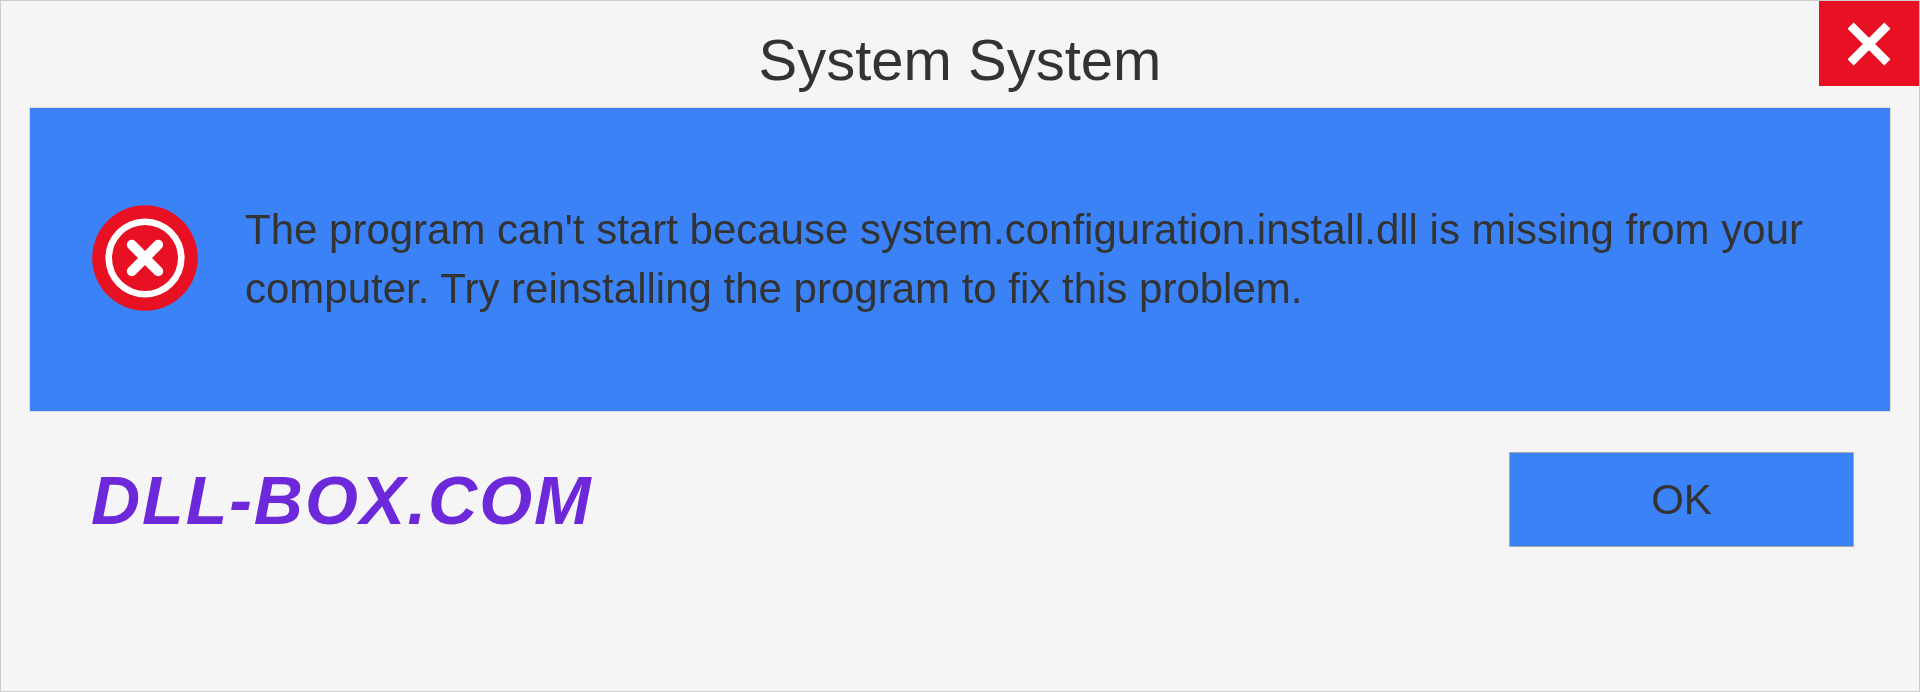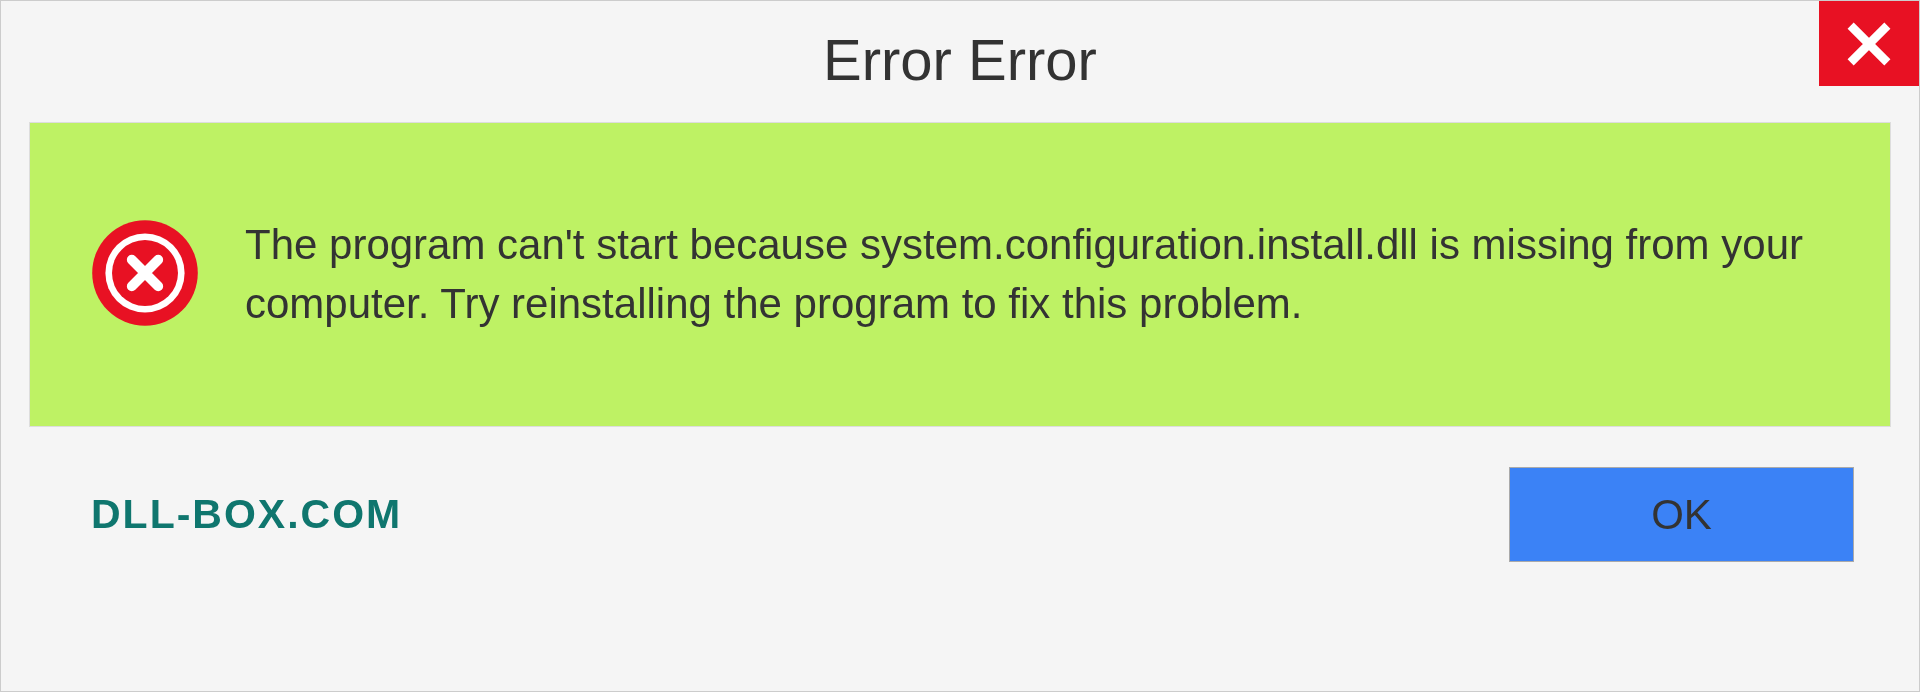--- a/index.html
+++ b/index.html
@@ -46,23 +46,23 @@
       display: flex;
       align-items: center;
       justify-content: center;
       cursor: pointer;
     }
     .close-btn svg {
       width: 46px;
       height: 46px;
     }
     .body-panel {
-      background: #bef264;
+      background: #3b82f6;
       border: 1px solid #ddd;
-      margin: 21px 28px 0 28px;
+      margin: 6px 28px 0 28px;
       padding: 70px 60px 70px 60px;
       display: flex;
       align-items: center;
       gap: 45px;
       height: 305px;
     }
     .error-icon {
       flex-shrink: 0;
     }
     .error-icon svg {
@@ -74,43 +74,44 @@
       line-height: 1.4;
       color: #333;
     }
     .footer {
       display: flex;
       justify-content: space-between;
       align-items: center;
       padding: 40px 65px 40px 90px;
     }
     .watermark {
-      font-size: 41px;
+      font-size: 68px;
       font-weight: 900;
-      color: #0f766e;
+      color: #6d28d9;
+      font-style: italic;
       letter-spacing: 2px;
     }
     .ok-btn {
       background: #3b82f6;
       border: 1px solid #aaa;
       width: 345px;
       height: 95px;
       font-size: 42px;
       color: #333;
       cursor: pointer;
       font-family: inherit;
     }
   </style>
 </head>
 <body>
 
 <div class="dialog">
 
   <div class="titlebar">
-    <div class="title-text">Error Error</div>
+    <div class="title-text">System System</div>
     <div class="close-btn">
       <svg viewBox="0 0 24 24">
         <path d="M4 4 L20 20 M20 4 L4 20" stroke="#ffffff" stroke-width="4.5" stroke-linecap="square" fill="none"></path>
       </svg>
     </div>
   </div>
 
   <div class="body-panel">
     <div class="error-icon">
       <svg viewBox="0 0 100 100">

